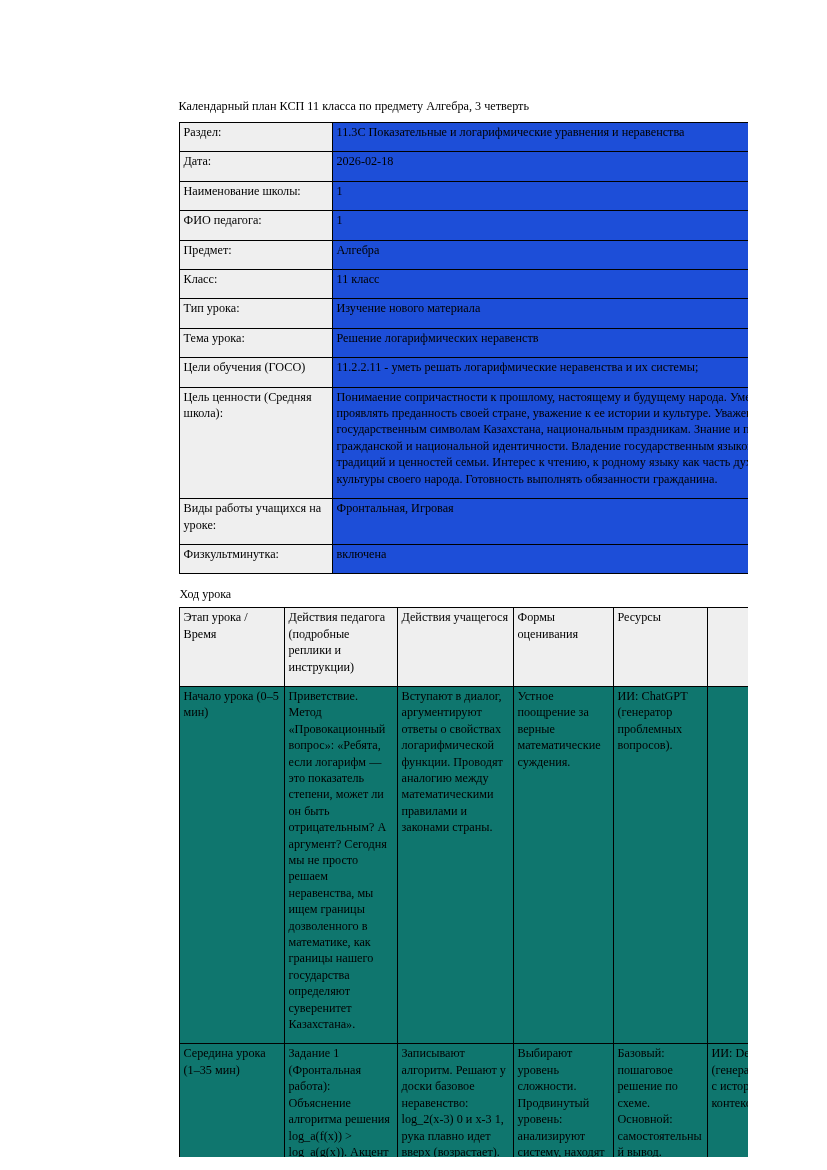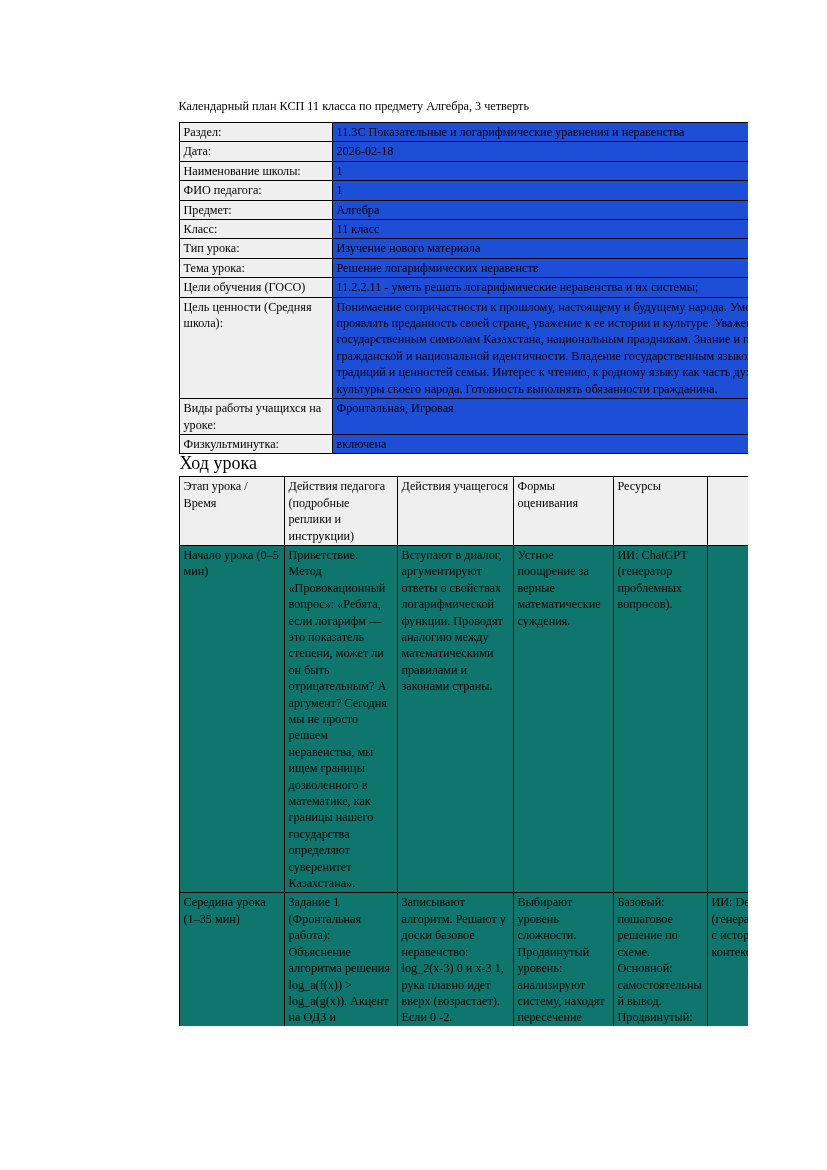--- a/index.html
+++ b/index.html
@@ -34,41 +34,41 @@
     white-space: nowrap;
   }
   table {
     border-collapse: collapse;
     width: 629px;
     table-layout: fixed;
   }
   table td, table th {
     border: 1px solid #000000;
     vertical-align: top;
-    padding: 1px 3px 1px 4px;
+    padding: 1px 3px 11px 4px;
     font-size: 12.2px;
     line-height: 16.4px;
     font-weight: normal;
     text-align: left;
     word-wrap: break-word;
     overflow-wrap: break-word;
   }
   
   .info-table td.label {
     background: #efefef;
     width: 153px;
   }
   .info-table td.value {
     background: #1d4ed8;
   }
   
   .section-label {
-    font-size: 18px;
+    font-size: 12px;
     line-height: 17px;
-    margin: 1px 0 4px 1px;
+    margin: 12px 0 4px 1px;
   }
   
   .flow-table th {
     background: #efefef;
   }
   .flow-table col.c0 { width: 105px; }
   .flow-table col.c1 { width: 113px; }
   .flow-table col.c2 { width: 116px; }
   .flow-table col.c3 { width: 100px; }
   .flow-table col.c4 { width: 94px; }

